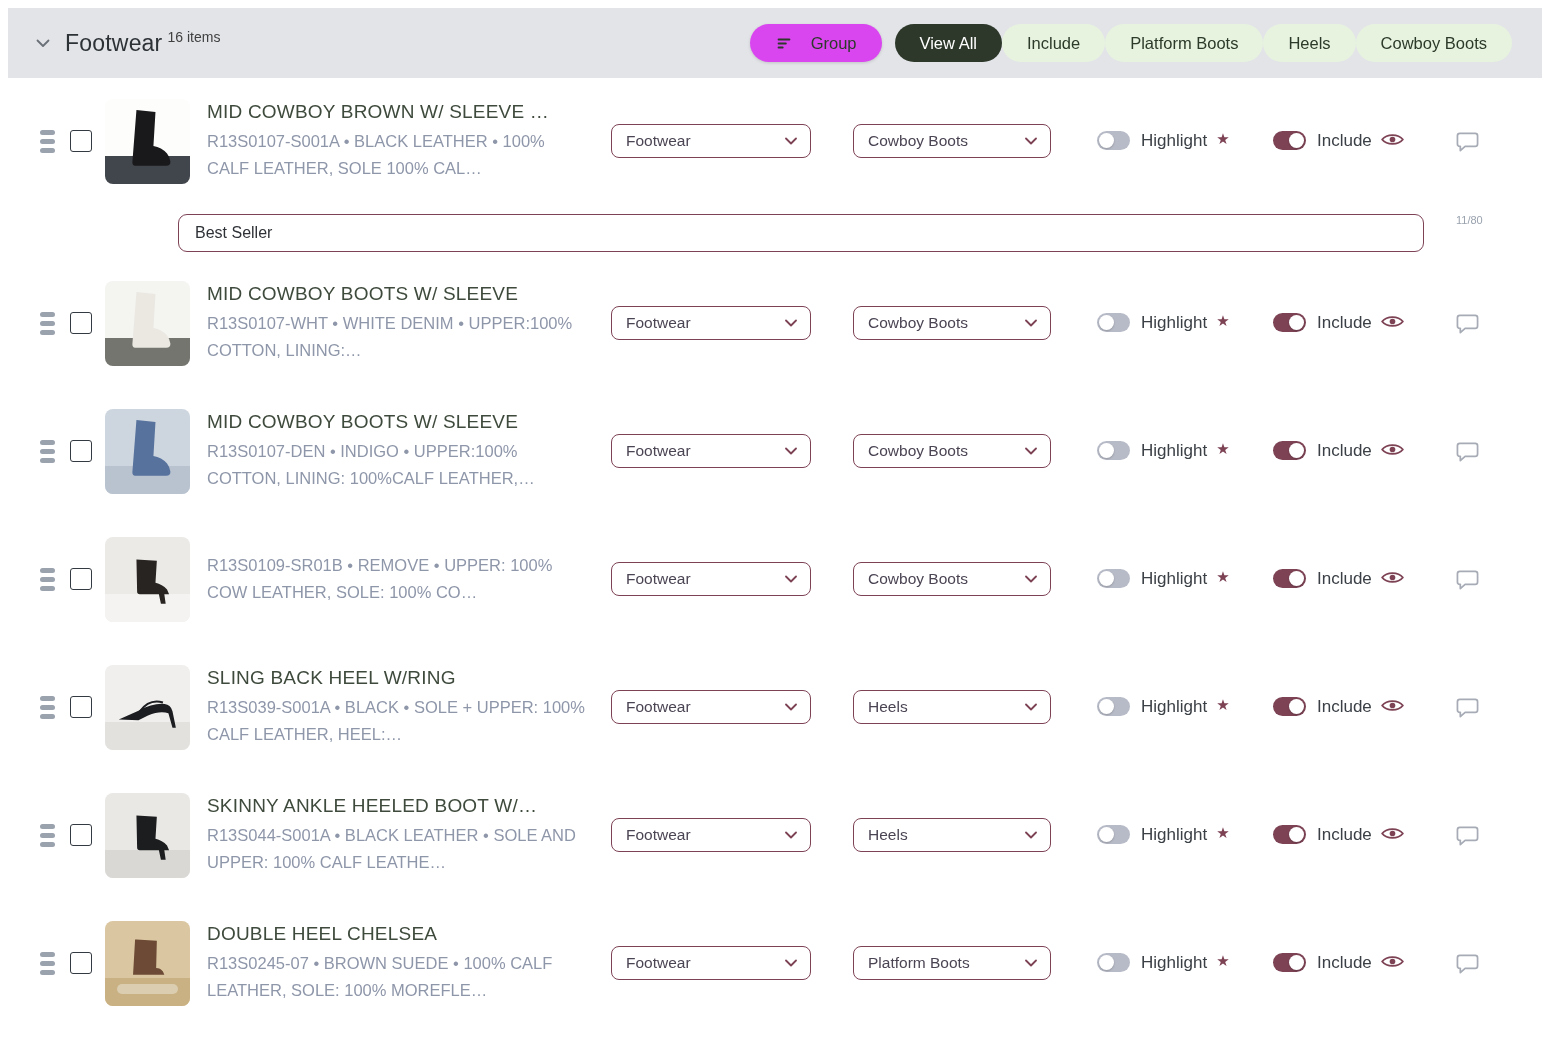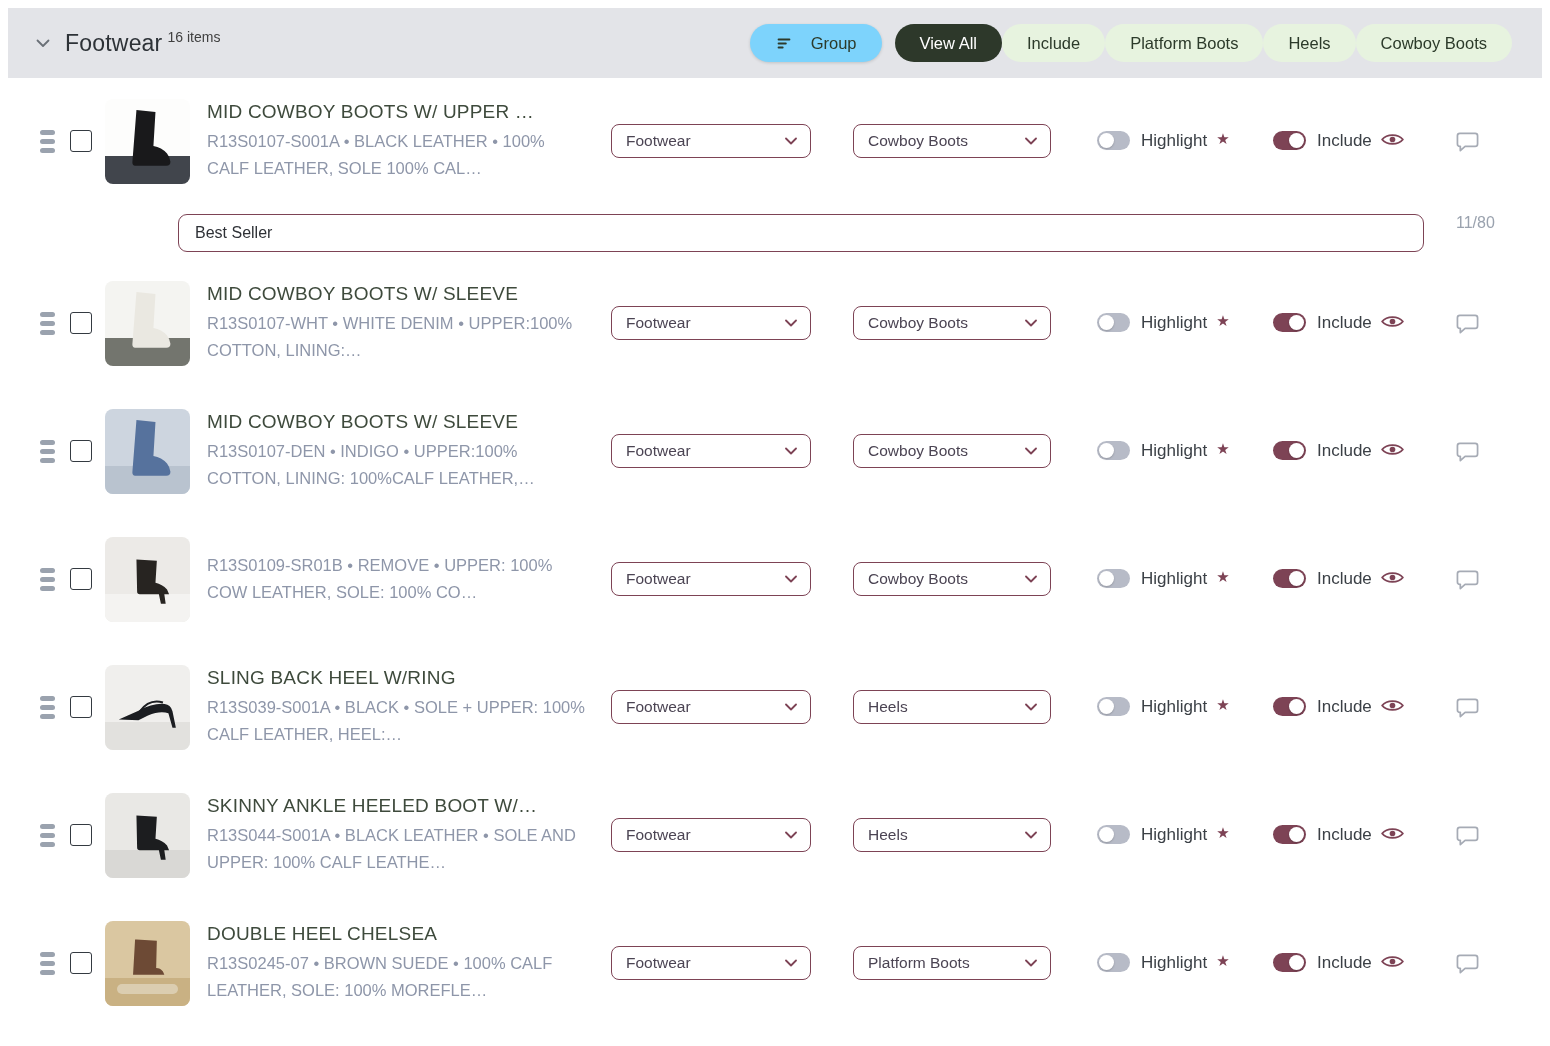--- a/index.html
+++ b/index.html
@@ -20,21 +20,21 @@
   .chev-hdr{margin-right:15px;display:flex;align-items:center}
   .hdr-title{font-size:23px;font-weight:500;color:#2d3237;letter-spacing:.2px}
   .hdr-count{font-size:14px;color:#404040;margin-left:5px;position:relative;top:-6px}
   .pillbar{margin-left:auto;display:flex;align-items:center;gap:13px}
   .pill{
     height:38px;padding:0 25px;border:none;border-radius:20px;
     background:var(--pill-green);color:#2c3a2a;font-size:16.5px;
     font-family:"Liberation Sans",sans-serif;display:flex;align-items:center;cursor:pointer;
   }
   .pill.active{background:var(--pill-dark);color:#fff}
-  .pill.group{background:#7dd3fc;gap:18px;box-shadow:0 1px 3px rgba(40,45,40,.18)}
+  .pill.group{background:#d946ef;gap:18px;box-shadow:0 1px 3px rgba(40,45,40,.18)}
   
   #rows{margin-top:0}
   .row{margin-bottom:2px}
   .row-main{height:126px;display:flex;align-items:center;padding-left:40px}
   .drag{width:16px;margin-right:14px;display:flex;flex-direction:column;gap:4px;cursor:grab}
   .drag i{display:block;width:15px;height:5px;border-radius:2.5px;background:#9aa2ae}
   .cb{width:22px;height:22px;border:1.6px solid #343a41;border-radius:3px;background:#fff;margin-right:13px;cursor:pointer}
   .thumb{width:85px;height:85px;border-radius:8px;position:relative;overflow:hidden;margin-right:17px;flex:none}
   .thumb .floor{position:absolute;left:0;right:0;bottom:0;height:32%}
   .thumb svg{position:absolute;left:10%;top:7%;width:80%;height:86%}
@@ -60,21 +60,21 @@
   .star{color:var(--accent);font-size:15px;margin-left:9px;cursor:pointer;line-height:1}
   .eye{margin-left:8px;cursor:pointer}
   .comment{flex:none;cursor:pointer}
   
   .note-row{display:flex;align-items:flex-start;margin:10px 0 8px 178px;height:38px}
   .note-input{
     width:1246px;height:38px;border:1px solid var(--accent);border-radius:9px;
     padding:0 16px;font-size:16px;color:#2e3136;font-family:"Liberation Sans",sans-serif;
     outline:none;background:#fff;
   }
-  .note-counter{font-size:16px;color:#9aa2ae;margin-left:32px}
+  .note-counter{font-size:11px;color:#9aa2ae;margin-left:32px}
   .hidden-defs{position:absolute;width:0;height:0;overflow:hidden}
 </style>
 </head>
 <body>
 
 <svg class="hidden-defs" aria-hidden="true">
   <symbol id="sym-tall" viewBox="0 0 100 100">
     <path d="M33 5 L61 8 L58 58 Q70 60 78 69 Q82 74 83 81 Q83 87 77 87 L31 87 Q27 87 27 82 Z" fill="currentColor"></path>
   </symbol>
   <symbol id="sym-ankle" viewBox="0 0 100 100">
@@ -124,21 +124,21 @@
         </div>
       <div class="cb"></div>
       <div class="thumb" style="background: rgb(253, 253, 252);">
         <div class="floor" style="background: rgb(65, 69, 76);"></div>
         <svg style="color: rgb(25, 25, 27);">
             <use href="#sym-tall"></use>
           </svg>
 
       </div>
       <div class="txt">
-        <div class="title">MID COWBOY BOOTS W/ UPPER …</div>
+        <div class="title">MID COWBOY BROWN W/ SLEEVE …</div>
         <div class="subtitle">R13S0107-S001A • BLACK LEATHER • 100% CALF LEATHER, SOLE 100% CAL…</div>
       </div>
       <div class="dd">
         <span>Footwear</span>
         <svg width="12" height="8" viewBox="0 0 12 8">
             <path d="M1 1.5 L6 6.5 L11 1.5" stroke="#7d4355" stroke-width="1.8" fill="none" stroke-linecap="round" stroke-linejoin="round"></path>
           </svg>
       </div>
       <div class="dd dd2">
         <span>Cowboy Boots</span>

